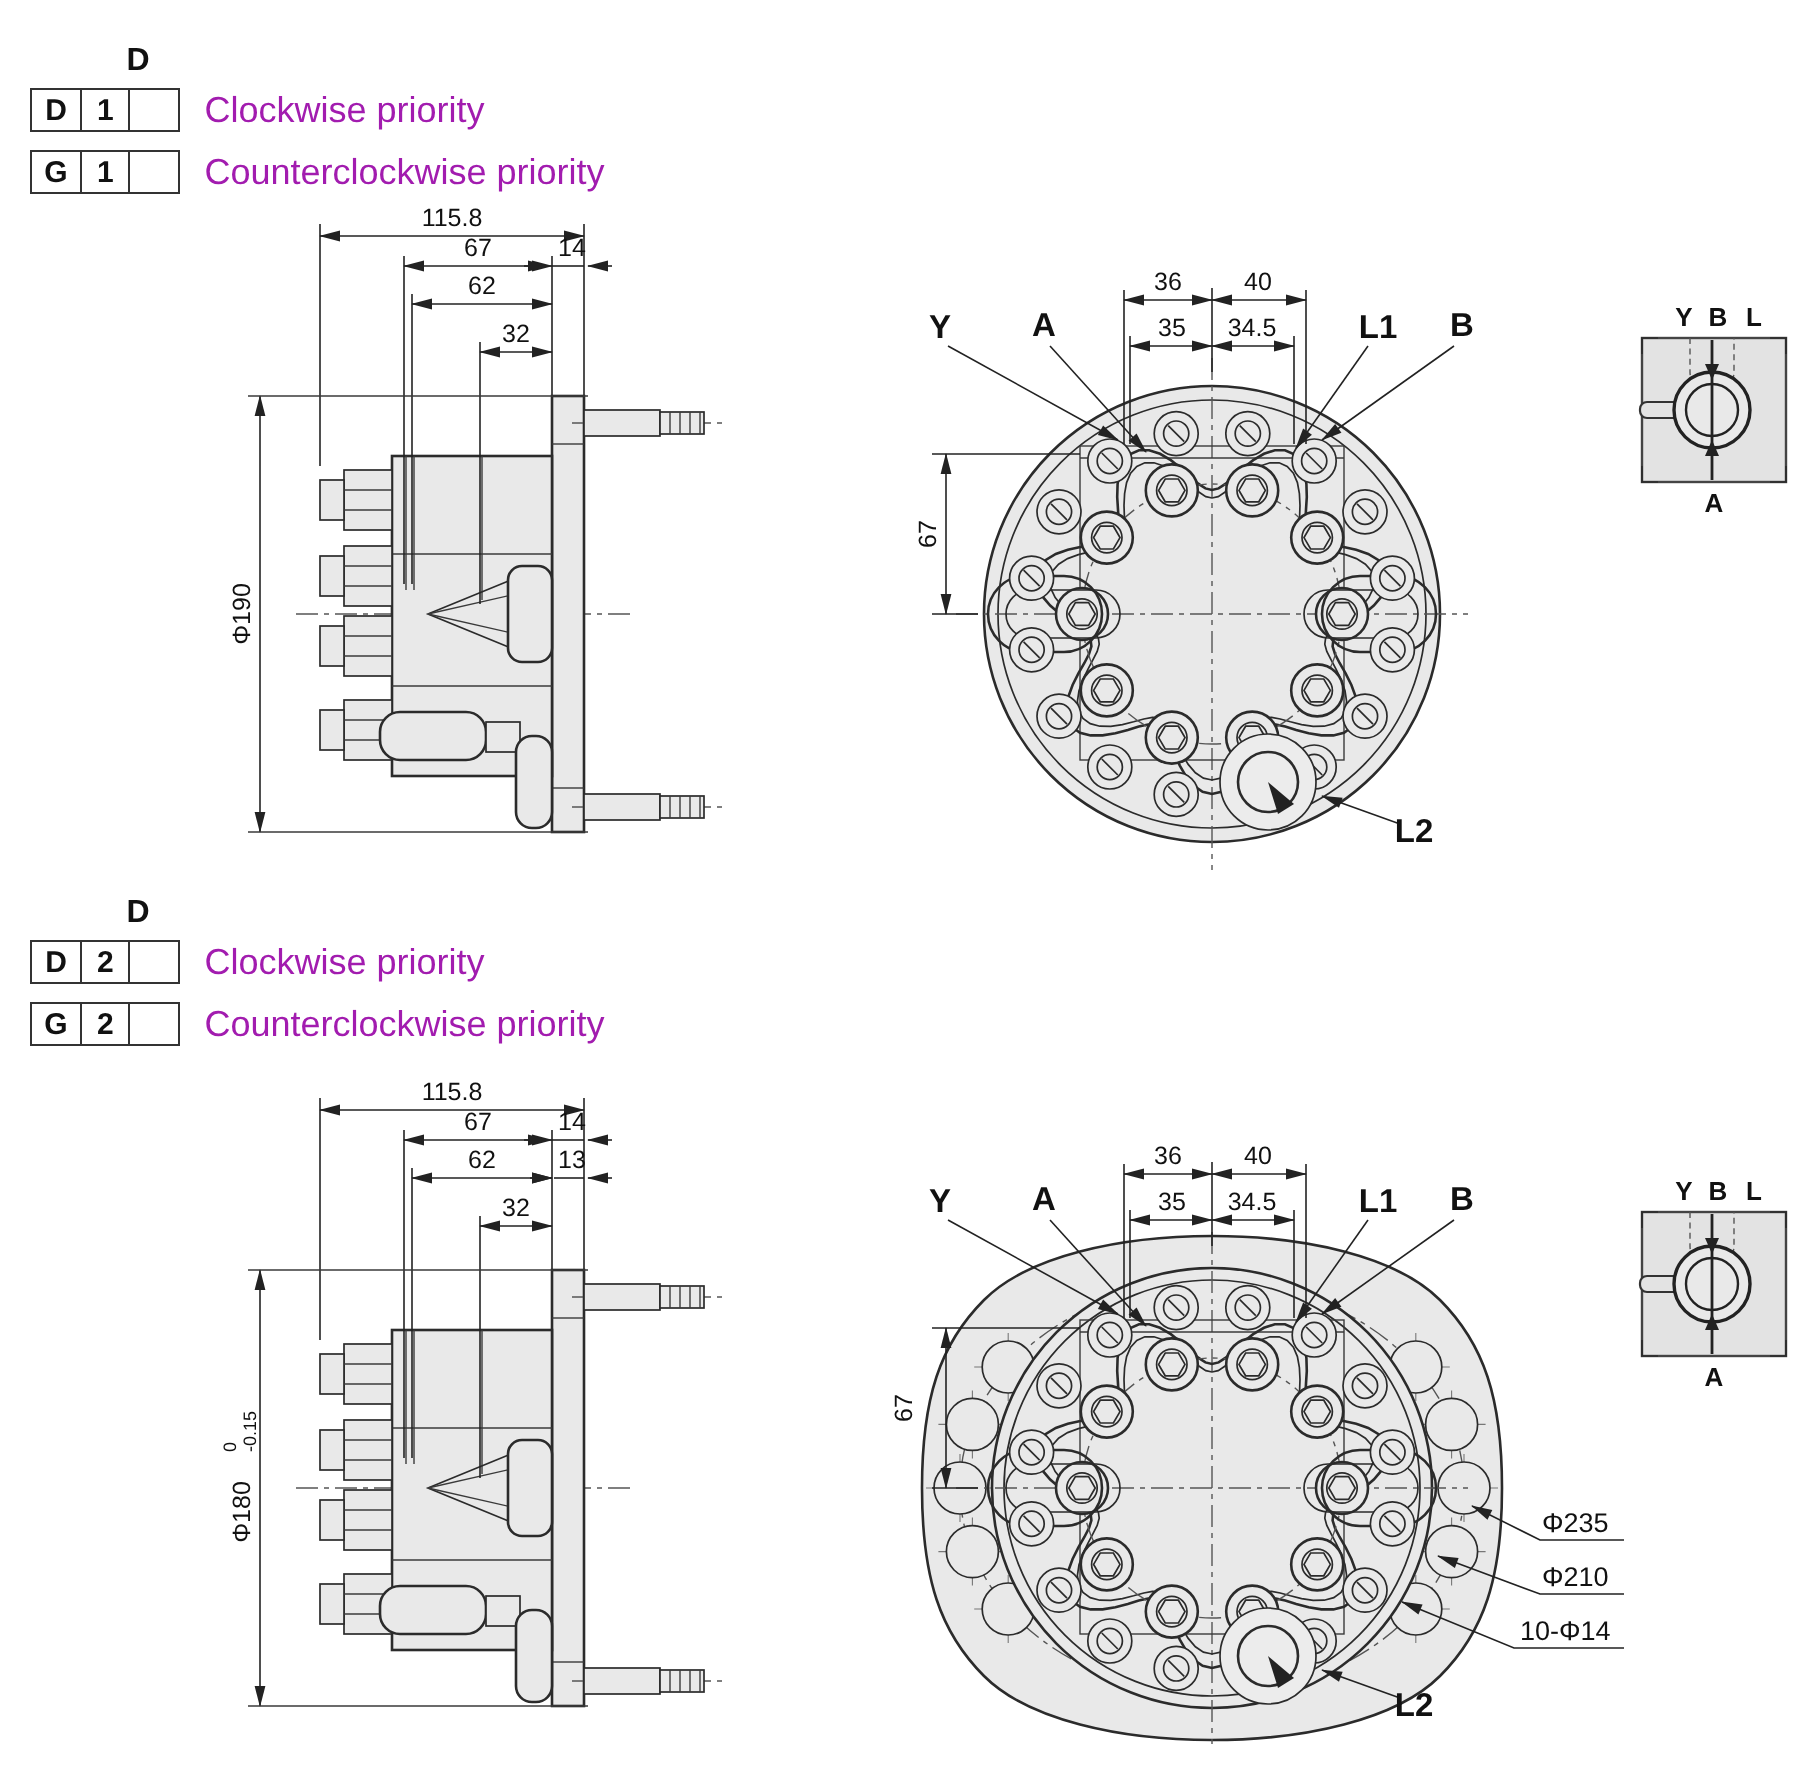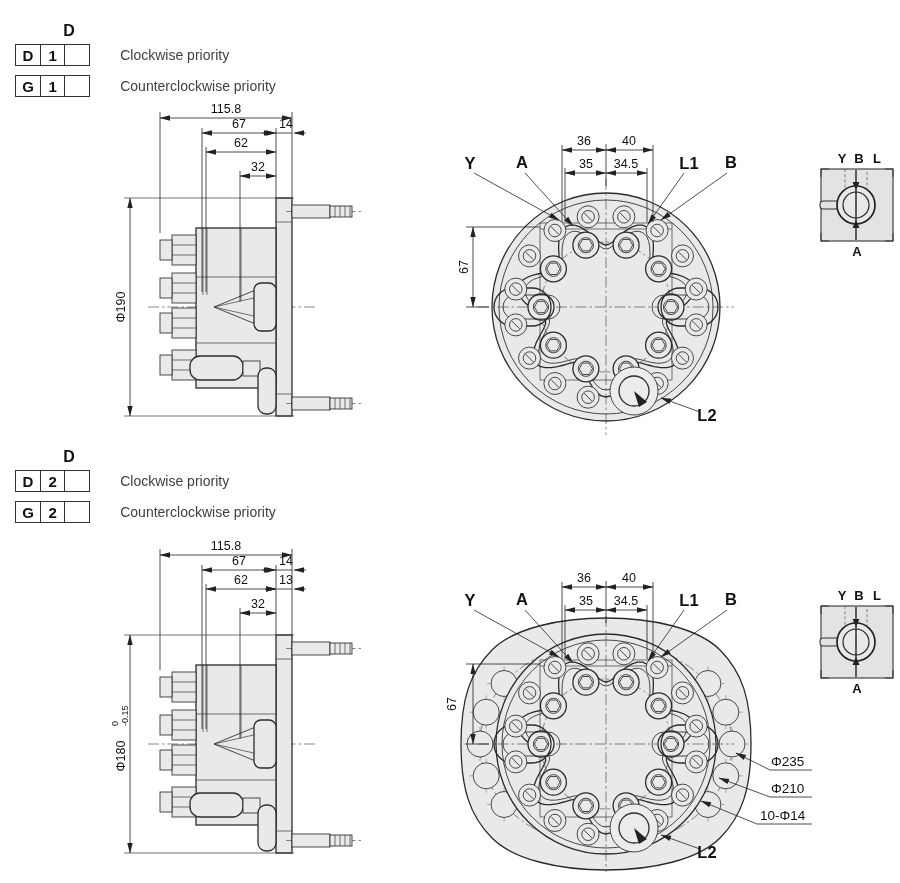--- a/index.html
+++ b/index.html
@@ -21,21 +21,21 @@
   .ts{font-size:13px;font-weight:bold;fill:#111}
   .tt{font-size:9px;fill:#111}
   .opt{position:absolute;left:15px;z-index:5}
   .opt-hdr{margin-left:41px;width:26px;text-align:center;font-weight:bold;
            font-size:16px;color:#111;margin-bottom:4px}
   .orow{display:flex;align-items:center;margin-bottom:9px;height:22px}
   .cell{width:26px;height:22px;border:1.4px solid #333;box-sizing:border-box;
         display:flex;align-items:center;justify-content:center;font-weight:bold;
         font-size:15px;color:#111;background:#fff}
   .cell+.cell{margin-left:-1.4px}
-  .desc{margin-left:30px;font-size:14px;color:#404040;white-space:nowrap}
+  .desc{margin-left:12px;font-size:18px;color:#a21caf;white-space:nowrap}
 </style>
 </head>
 <body>
 
 <div class="opt" style="top:22px">
   <div class="opt-hdr">D</div>
   <div class="orow">
     <div class="cell">D</div>
     <div class="cell">1</div>
     <div class="cell"></div>

